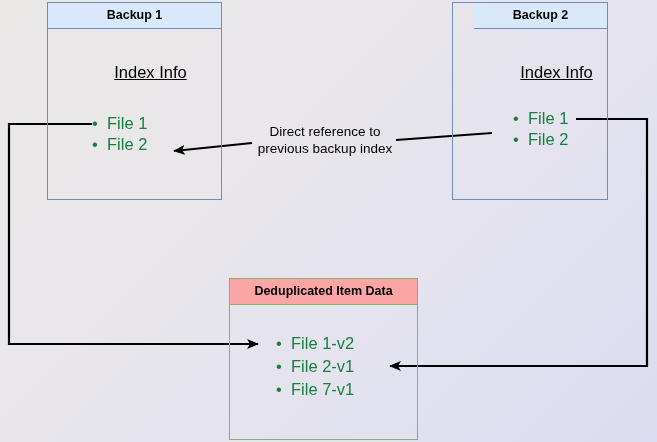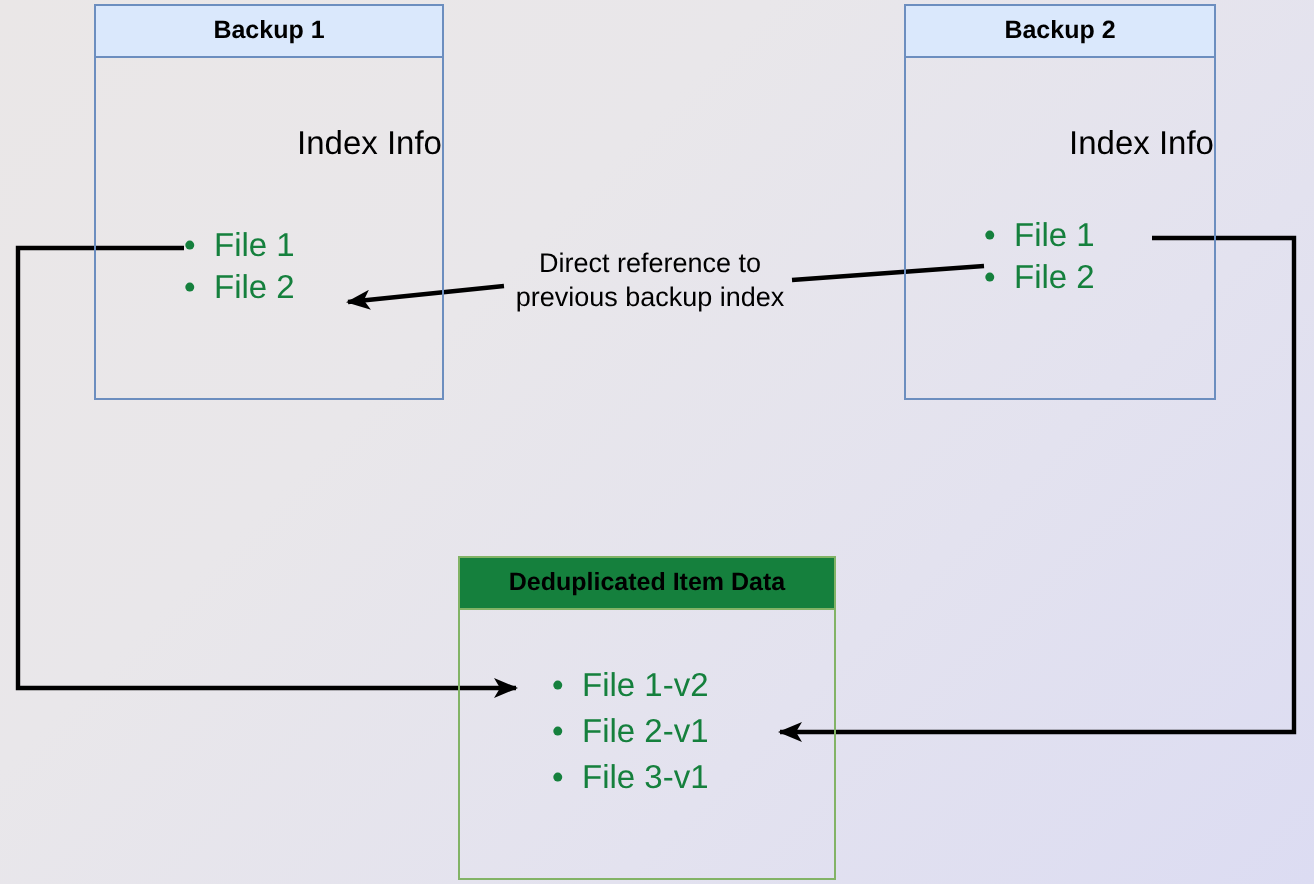--- a/index.html
+++ b/index.html
@@ -53,31 +53,32 @@
     border: 1.6px solid #6c8ebf;
   }
   .node.blue .hdr {
     background: #dae8fc;
     border-bottom: 1.6px solid #6c8ebf;
   }
   .node.green {
     border: 1.6px solid #82b366;
   }
   .node.green .hdr {
-    background: #15803d;
+    background: #fca5a5;
     border-bottom: 1.6px solid #82b366;
   }
 
   .subtitle {
     position: absolute;
-    left: 0;
+    left: 16px;
     width: 100%;
-    text-align: right;
+    text-align: center;
     font-size: 16.5px;
     color: #000;
+    text-decoration: underline;
   }
 
   ul.items {
     position: absolute;
     margin: 0;
     padding: 0;
     list-style: none;
   }
   ul.items li {
     font-size: 16.5px;
@@ -129,38 +130,38 @@
     <div class="hdr">Backup 1</div>
     <div class="body" style="height:169px;">
       <div class="subtitle" style="top:34px;">Index Info</div>
       <ul class="items" style="left:44px; top:84px;">
         <li style="line-height:21px;">File 1</li>
         <li style="line-height:21px;">File 2</li>
       </ul>
     </div>
   </div>
 
-  <div class="node blue" style="left:452px; top:2px; width:156px; height:198px;">
+  <div class="node blue" style="left:452px; top:2px; width:156px; height:198px;padding-left:21px;">
     <div class="hdr">Backup 2</div>
     <div class="body" style="height:169px;">
       <div class="subtitle" style="top:34px;">Index Info</div>
       <ul class="items" style="left:39px; top:79px;">
         <li style="line-height:21px;">File 1</li>
         <li style="line-height:21px;">File 2</li>
       </ul>
     </div>
   </div>
 
   <div class="node green" style="left:229px; top:278px; width:189px; height:162px;">
     <div class="hdr">Deduplicated Item Data</div>
     <div class="body" style="height:133px;">
       <ul class="items" style="left:46px; top:27px;">
         <li style="line-height:23px;">File 1-v2</li>
         <li style="line-height:23px;text-align:right;">File 2-v1</li>
-        <li style="line-height:23px;">File 3-v1</li>
+        <li style="line-height:23px;">File 7-v1</li>
       </ul>
     </div>
   </div>
 
   <div class="edge-label" style="left:249px; top:123px; width:152px;">Direct reference to
 previous backup index</div>
 
 </div>
 
 </body></html>

